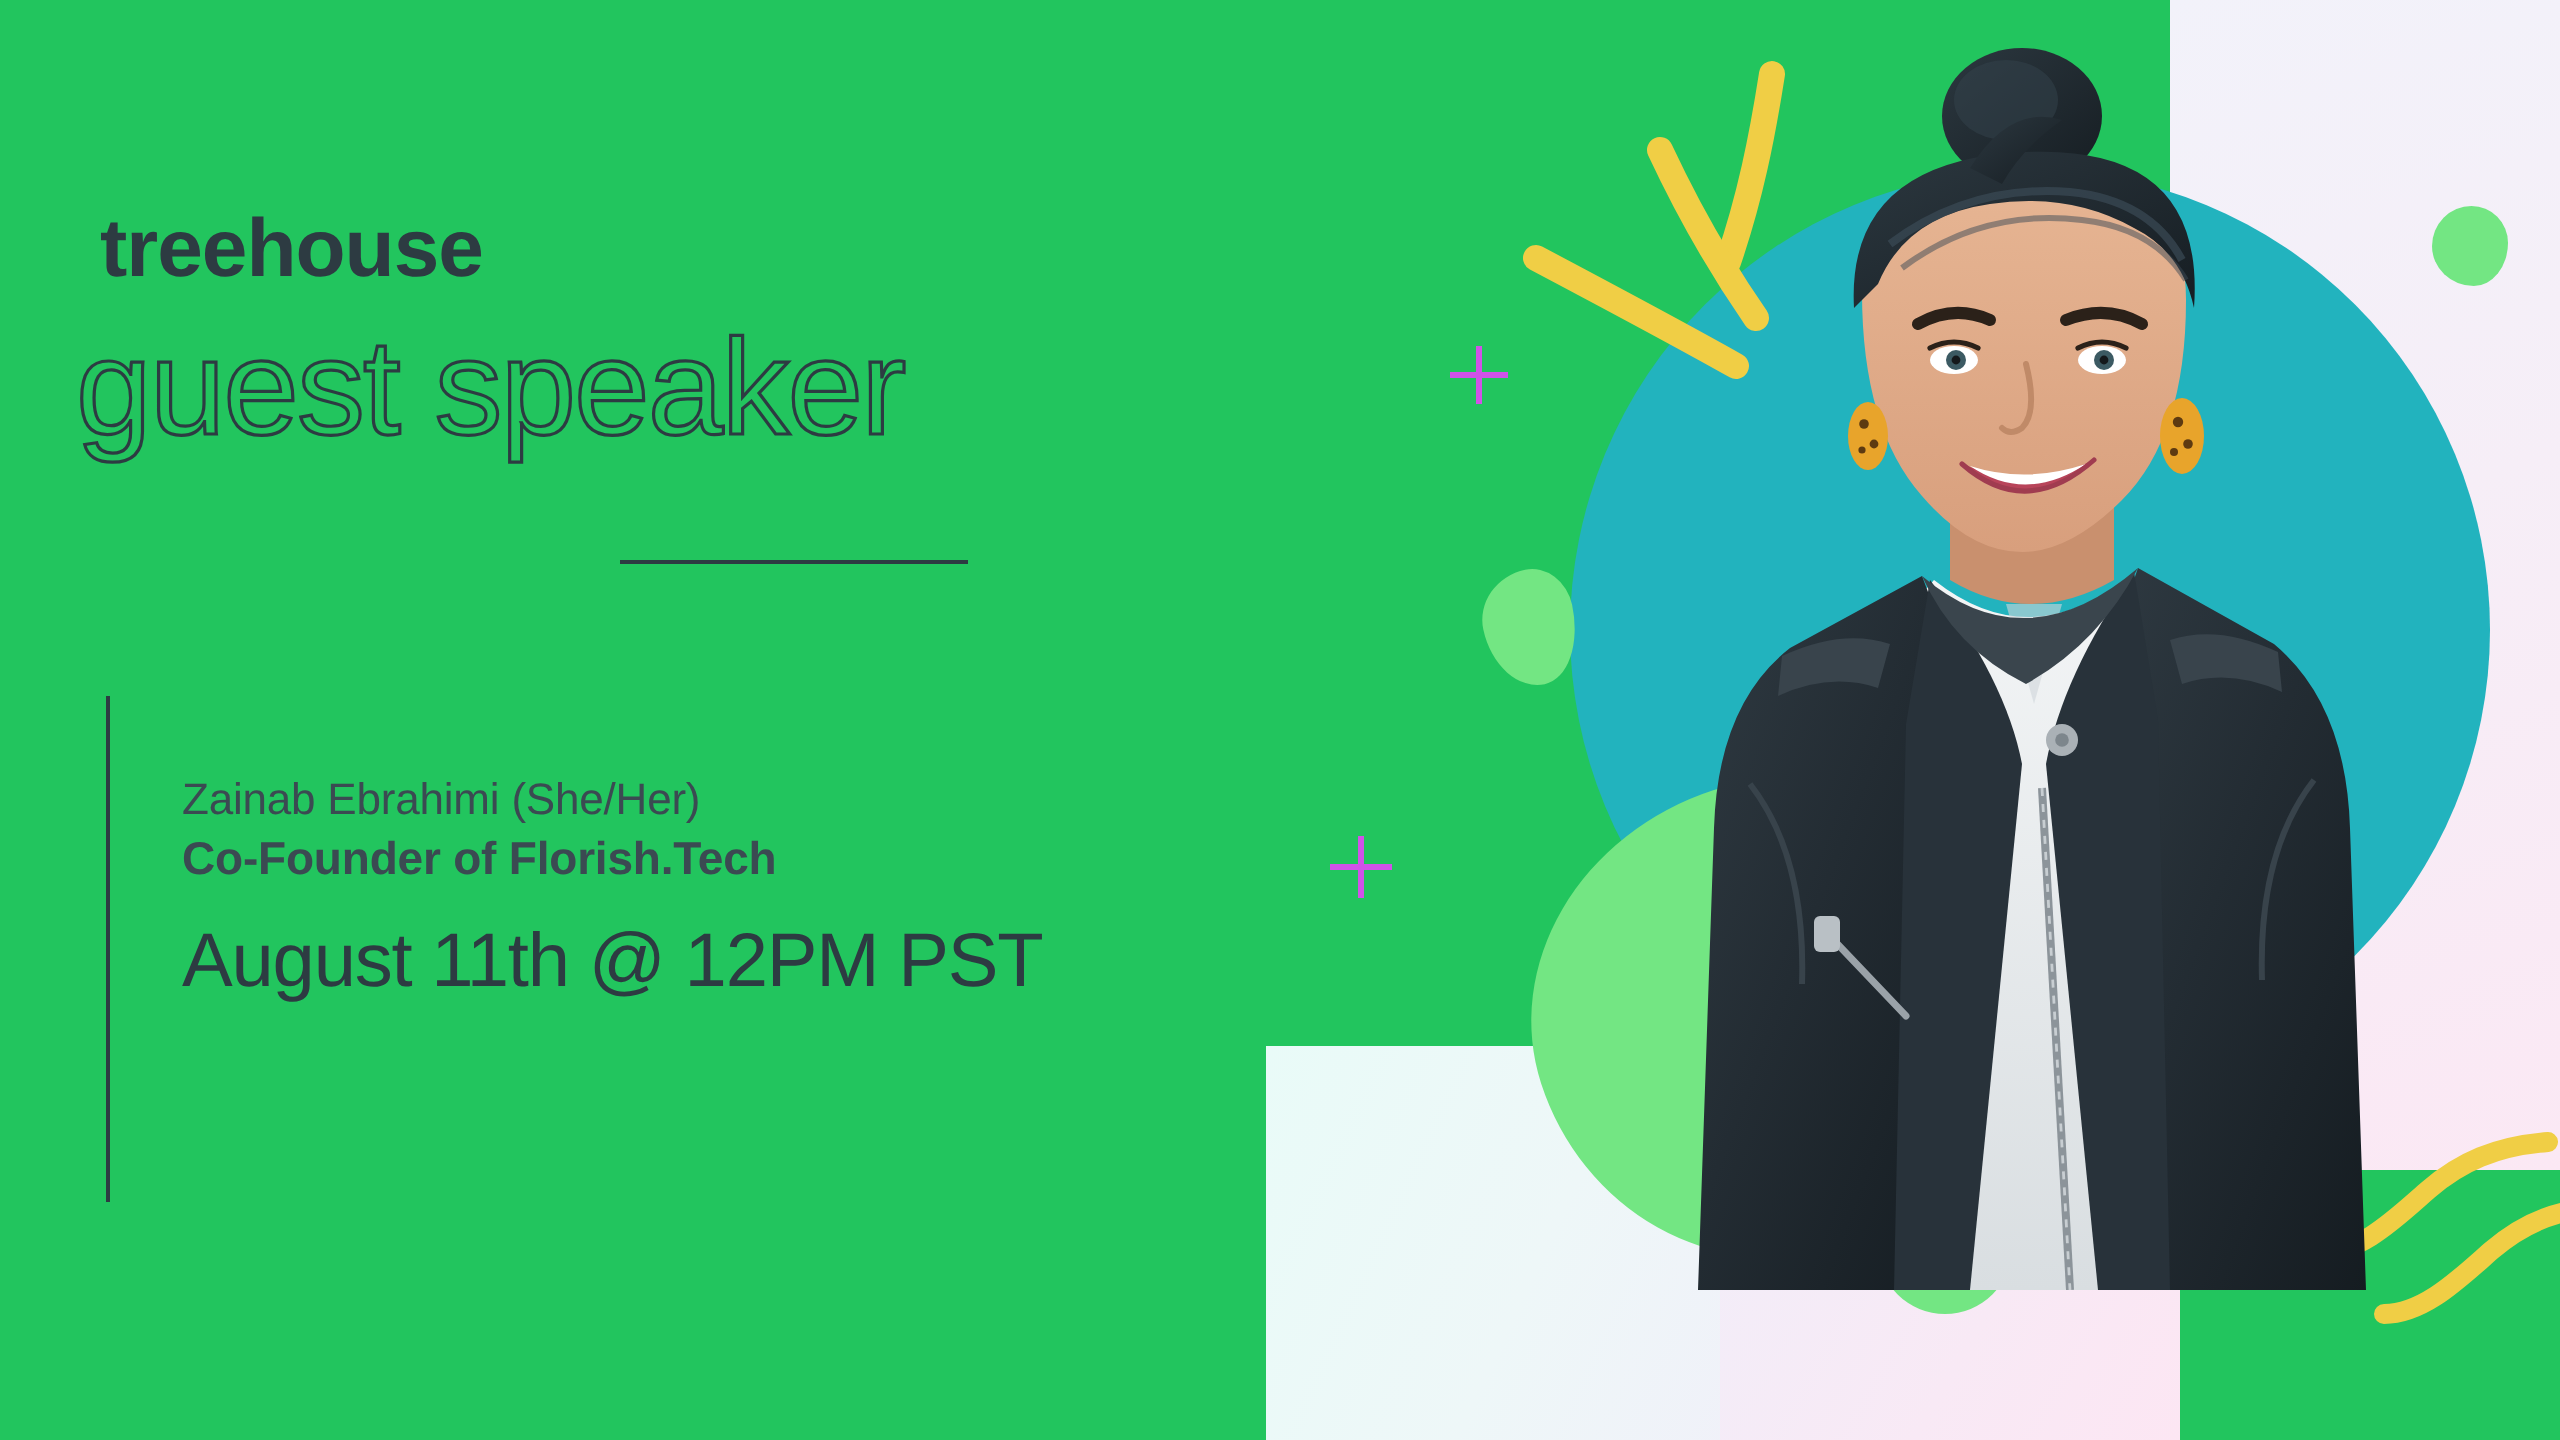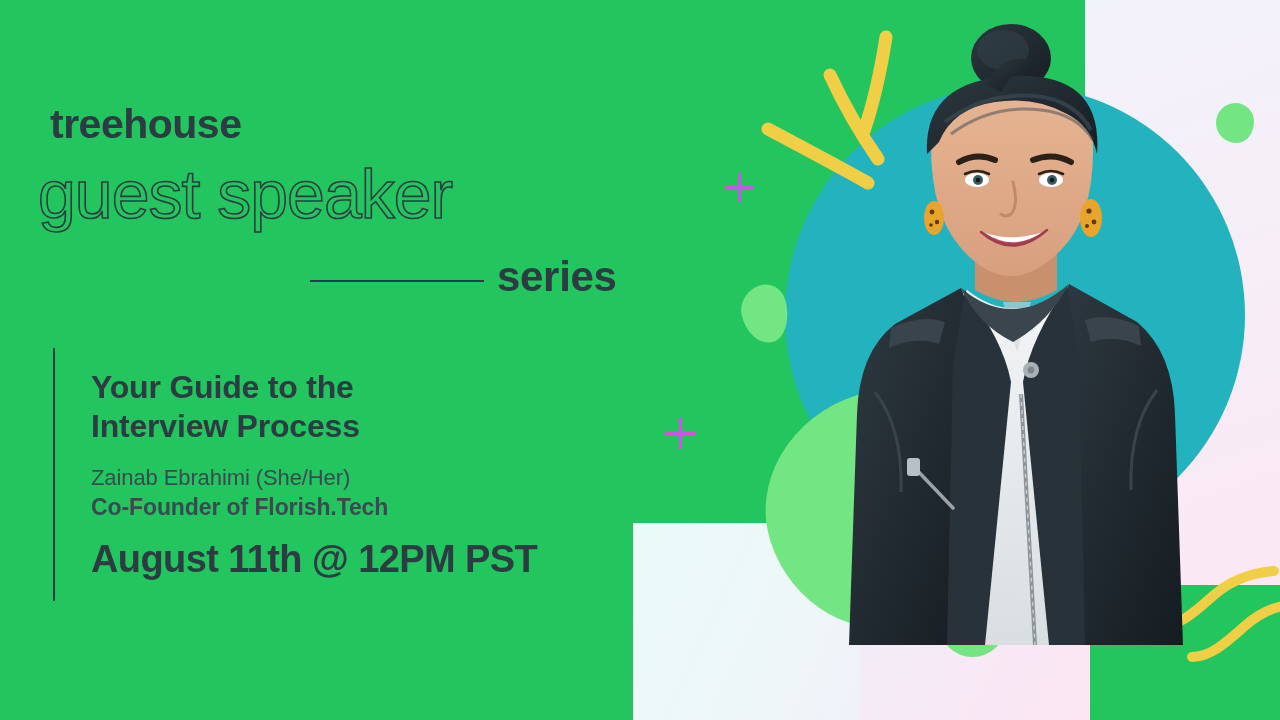--- a/index.html
+++ b/index.html
@@ -130,21 +130,21 @@
   #speaker-role {
     font-size: 23px;
     font-weight: 700;
     color: #3b4a52;
     line-height: 1.33;
     letter-spacing: -0.1px;
   }
   #event-datetime {
     margin-top: 16px;
     font-size: 38px;
-    font-weight: 700;
+    font-weight: 400;
     color: #2d3b42;
     letter-spacing: -0.6px;
     line-height: 1.1;
   }
 
   
   #art-area {
     position: absolute;
     left: 620px;
     top: 0;
@@ -357,28 +357,23 @@
     </svg>
   </div>
 
   <div id="left-col">
 
     <div id="brand-wordmark">treehouse</div>
 
     <div id="series-title-outline">guest speaker</div>
 
     <div id="series-rule"></div>
-    <div id="series-word">series</div>
 
     <div id="detail-rule"></div>
 
     <div id="detail-block">
-      <div id="talk-title">
-        <span class="tline">Your Guide to the</span>
-        <span class="tline">Interview Process</span>
-      </div>
       <div id="speaker-name">Zainab Ebrahimi (She/Her)</div>
       <div id="speaker-role">Co-Founder of Florish.Tech</div>
       <div id="event-datetime">August 11th @ 12PM PST</div>
     </div>
   </div>
 
 </div>
 
 </body></html>

